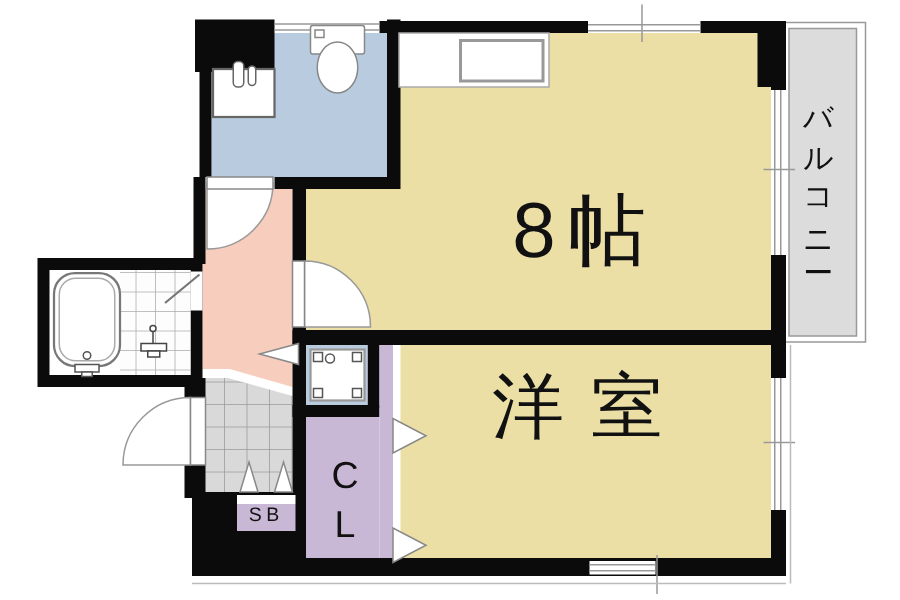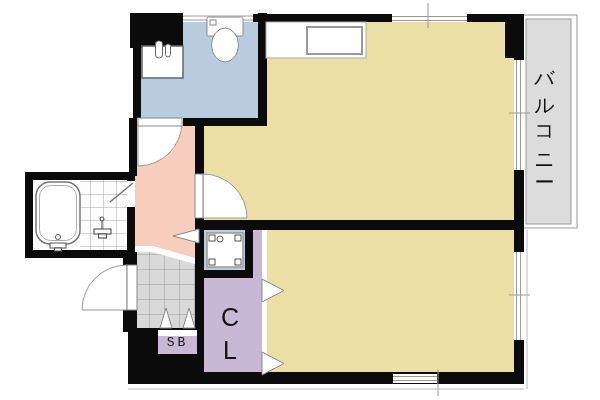--- a/index.html
+++ b/index.html
@@ -6,21 +6,21 @@
   #plan{position:relative;width:600px;height:400px;background:#fff;overflow:hidden;
         font-family:"Liberation Sans","DejaVu Sans",sans-serif;color:#111;}
   #plan svg{position:absolute;left:0;top:0;}
   .lbl{position:absolute;white-space:nowrap;color:#111;}
   #label-ldk{left:255px;top:66px;width:280px;text-align:center;font-size:54px;letter-spacing:26px;line-height:1.05;}
   #label-ldk-size{left:250px;top:126px;width:280px;text-align:center;font-size:52px;letter-spacing:8px;line-height:1.1;}
   #label-western{left:245px;top:247px;width:280px;text-align:center;font-size:48px;letter-spacing:18px;text-indent:18px;line-height:1.05;}
   #label-western-size{left:242px;top:303px;width:280px;text-align:center;font-size:48px;letter-spacing:6px;text-indent:6px;line-height:1.1;}
   #label-balcony{left:535px;top:56px;writing-mode:vertical-rl;font-size:20px;letter-spacing:6px;line-height:1;}
   #label-cl{left:217px;top:303px;writing-mode:vertical-rl;text-orientation:upright;font-size:25px;letter-spacing:5px;line-height:1;}
-  #label-sb{left:158px;top:334px;width:39px;text-align:center;font-size:13px;letter-spacing:3px;line-height:17px;font-family:Liberation Mono, monospace;}
+  #label-sb{left:158px;top:334px;width:39px;text-align:center;font-size:13px;letter-spacing:3px;line-height:17px;}
 </style>
 </head>
 <body>
 
 <div id="plan">
 <svg width="600" height="400" viewBox="0 0 600 400">
   <defs>
     <pattern id="tile15" width="15" height="15" patternUnits="userSpaceOnUse">
       <rect width="15" height="15" fill="#D9D9D9"></rect>
       <path d="M15,0 V15 M0,15 H15" stroke="#999" stroke-width="1" fill="none"></path>
@@ -151,16 +151,18 @@
     <circle cx="102" cy="219" r="2" fill="#fff" stroke="#444"></circle>
     <line x1="102" y1="221" x2="102" y2="229" stroke="#444"></line>
     <rect x="94" y="229" width="17" height="5" fill="#fff" stroke="#444"></rect>
     <rect x="98.5" y="234" width="8" height="4" fill="#fff" stroke="#444"></rect>
   </g>
 
   <line x1="128" y1="389" x2="524" y2="389" stroke="#BBB"></line>
   <line x1="527" y1="230" x2="527" y2="389" stroke="#BBB"></line>
 </svg>
 
+  <div class="lbl" id="label-ldk-size">8帖</div>
+  <div class="lbl" id="label-western">洋室</div>
   <div class="lbl" id="label-balcony">バルコニー</div>
   <div class="lbl" id="label-cl">CL</div>
   <div class="lbl" id="label-sb">SB</div>
 </div>
 
 </body></html>

